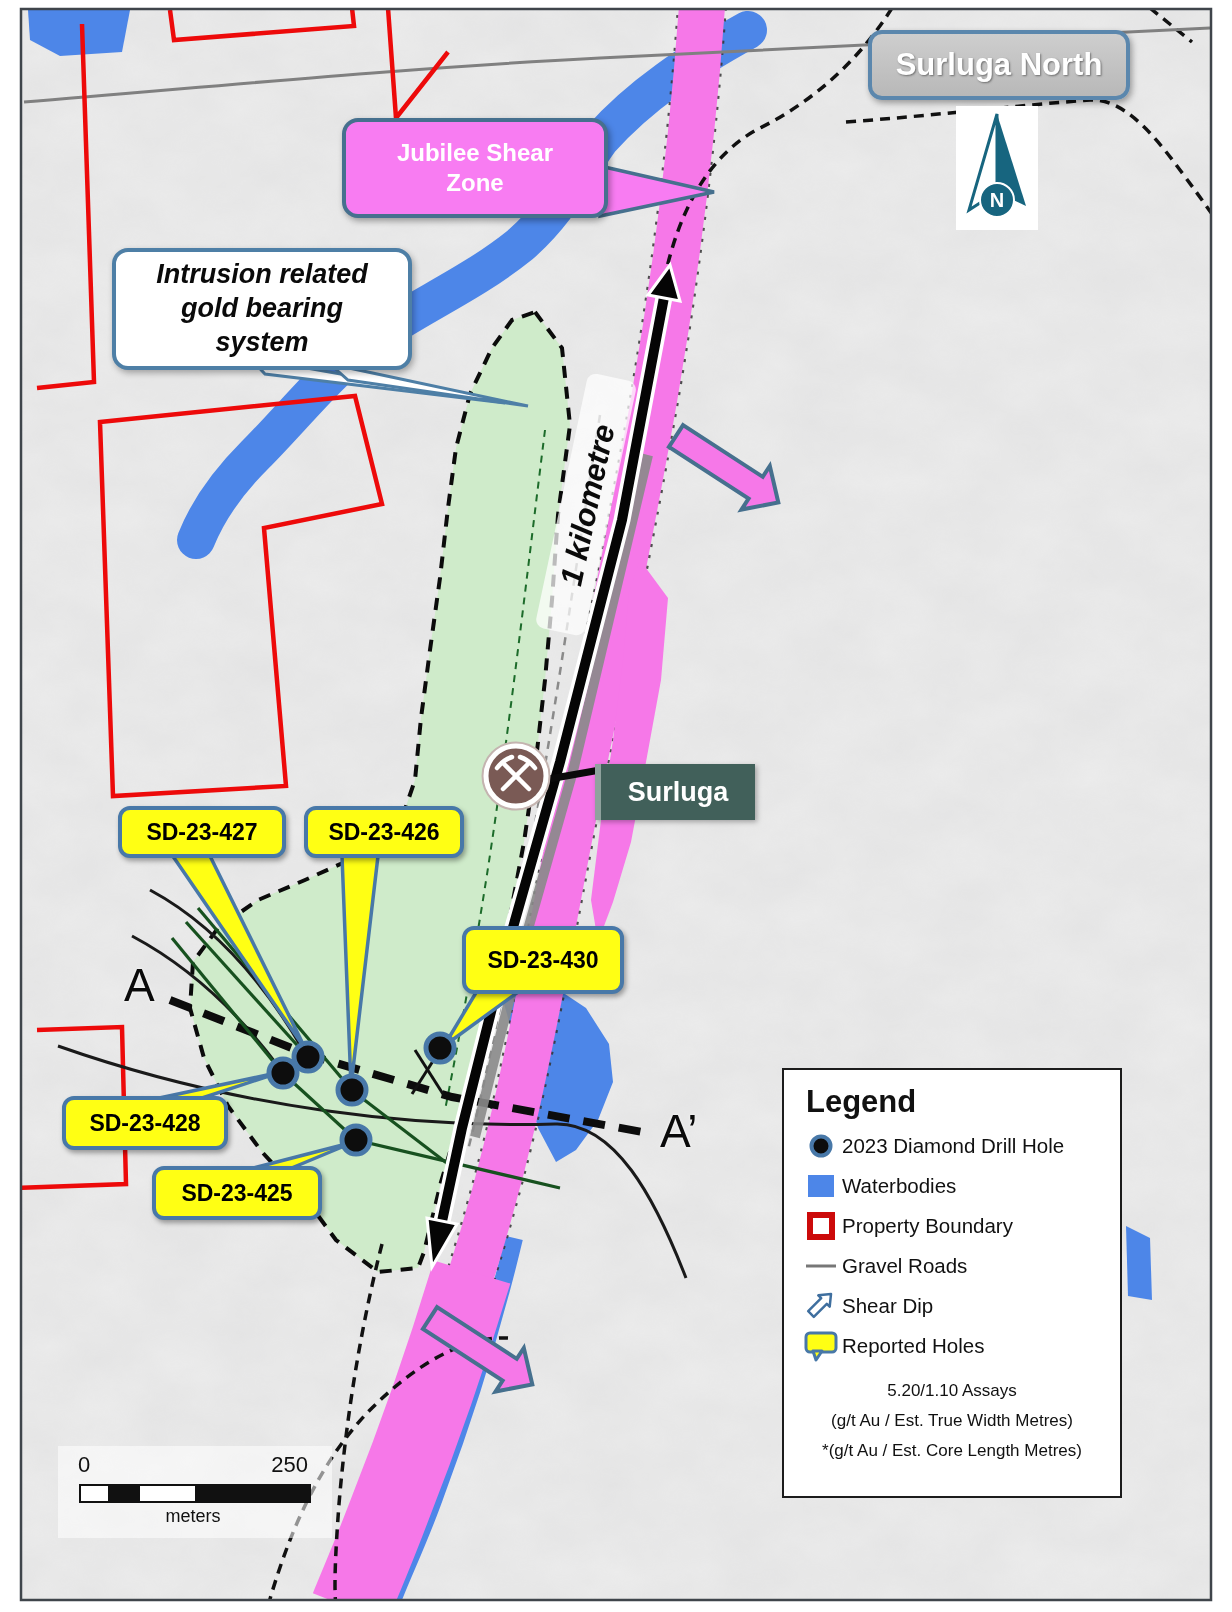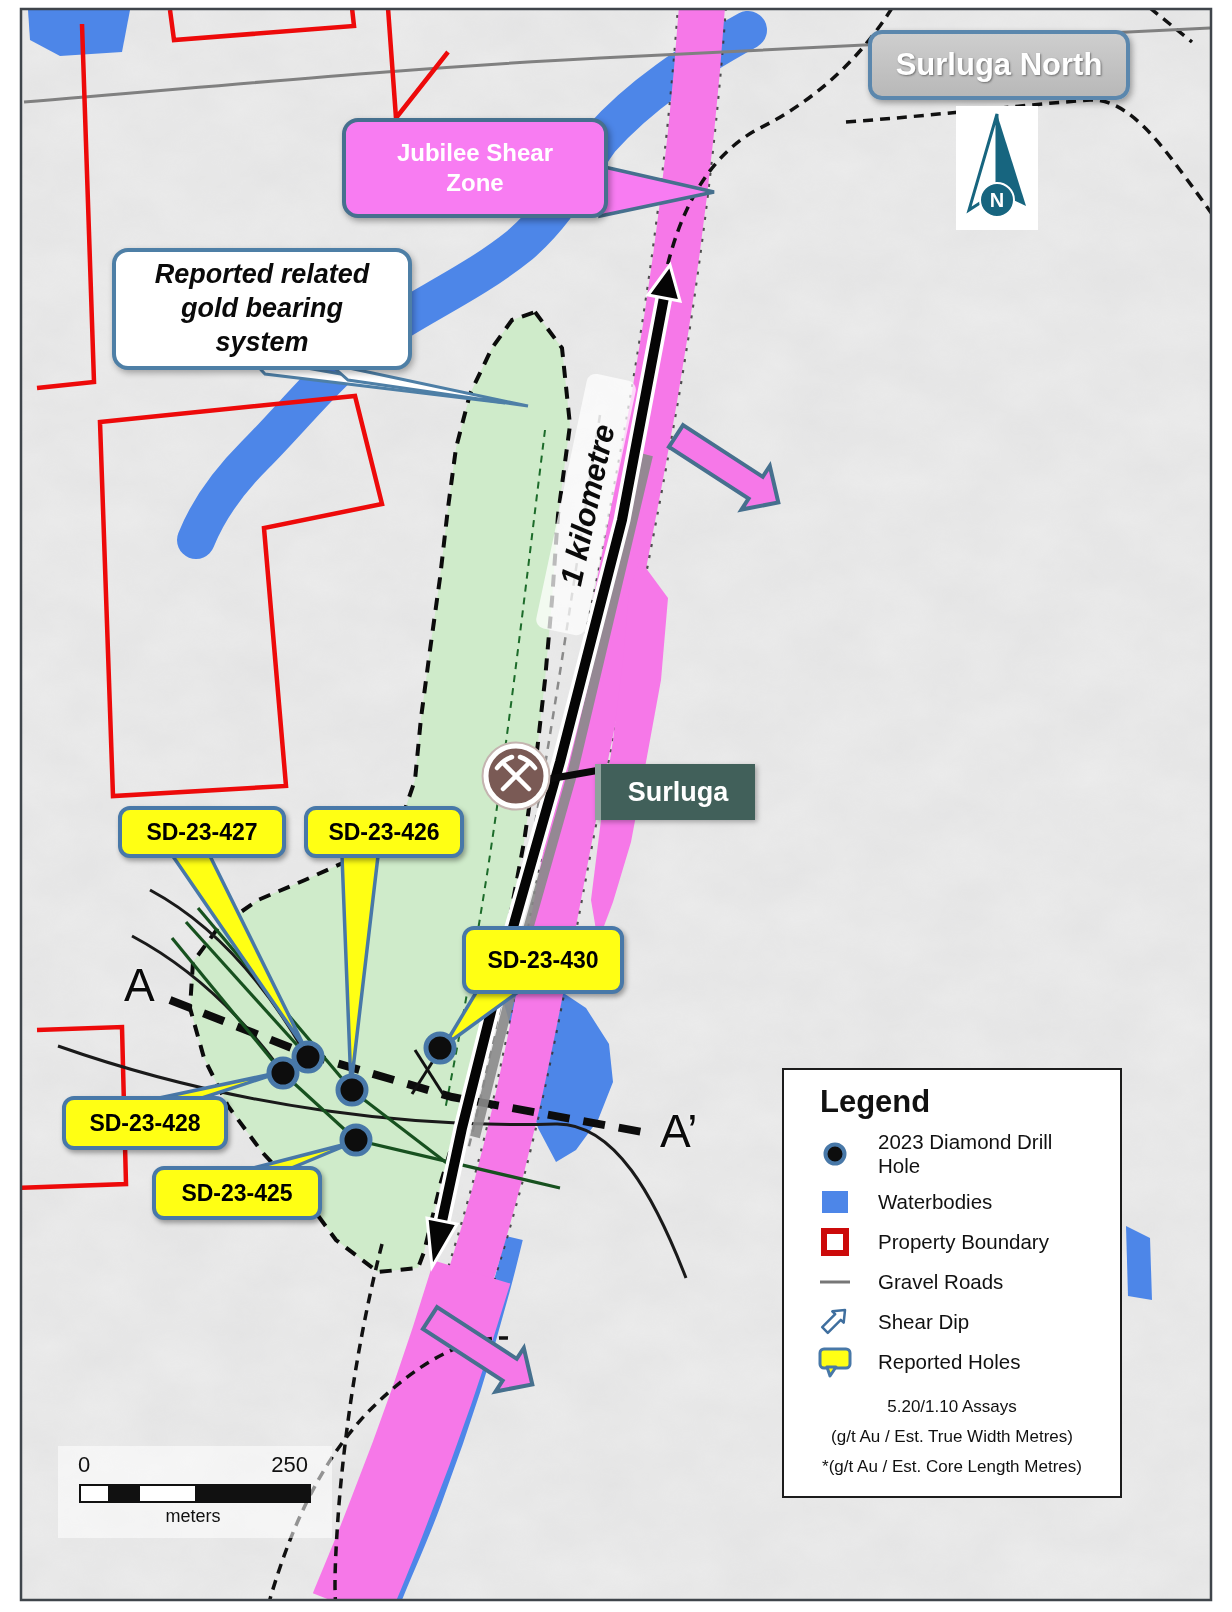--- a/index.html
+++ b/index.html
@@ -23,23 +23,23 @@
     display:flex;align-items:center;justify-content:center;color:#fff;font-weight:bold;font-size:27px;
     box-shadow:2px 2px 5px rgba(0,0,0,.3);margin-top:20px;}
   .north-box{left:956px;top:106px;width:82px;height:124px;background:#fff;display:flex;align-items:center;justify-content:center;}
   .ycall{position:absolute;background:#ffff14;border:4px solid #4878a8;border-radius:12px;
     display:flex;align-items:center;justify-content:center;color:#000;font-weight:bold;font-size:23px;
     box-shadow:2px 3px 5px rgba(0,0,0,.35);box-sizing:border-box;}
   .secLabel{position:absolute;color:#0a0a0a;font-size:46px;font-weight:500;
     text-shadow:0 0 3px rgba(255,255,255,.9);}
   
   .legend{left:782px;top:1068px;width:340px;height:430px;background:#fff;border:2px solid #1c1c1c;
-    padding:12px 32px;color:#111;}
+    padding:12px 18px;color:#111;}
   .legend-title{font-size:31px;font-weight:bold;margin:2px 0 10px 4px;}
-  .legend-row{display:flex;align-items:center;gap:24px;margin:8px 0;}
+  .legend-row{display:flex;align-items:center;gap:2px;margin:8px 0;}
   .legend-icn{width:38px;height:32px;display:flex;align-items:center;justify-content:center;flex:0 0 38px;}
   .legend-lbl{font-size:20.5px;}
   .assay{margin-top:14px;text-align:center;font-size:17px;line-height:1.75;}
   
   .scalebox{left:58px;top:1446px;width:274px;height:92px;background:rgba(255,255,255,.55);}
   .scale-lbls{position:absolute;left:20px;top:6px;width:230px;display:flex;justify-content:space-between;
     font-size:22px;color:#111;}
   .scale-bar{position:absolute;left:21px;top:38px;width:228px;height:15px;border:2px solid #111;
     display:flex;background:#fff;}
   .scale-bar .seg{height:100%;}
@@ -189,21 +189,21 @@
     <text x="41" y="101" text-anchor="middle" font-size="20" font-weight="bold" fill="#ffffff" font-family="Liberation Sans, sans-serif">N</text>
   </svg>
 </div>
 
 <div class="overlay box-jubilee">
   <span>Jubilee Shear</span>
   <span>Zone</span>
 </div>
 
 <div class="overlay box-intrusion">
-  <span>Reported related</span>
+  <span>Intrusion related</span>
   <span>gold bearing</span>
   <span>system</span>
 </div>
 
 <div class="overlay box-surluga">
   <span>Surluga</span>
 </div>
 
 <div class="ycall" style="left:118px;top:806px;width:168px;height:52px;">
   <span>SD-23-427</span>

